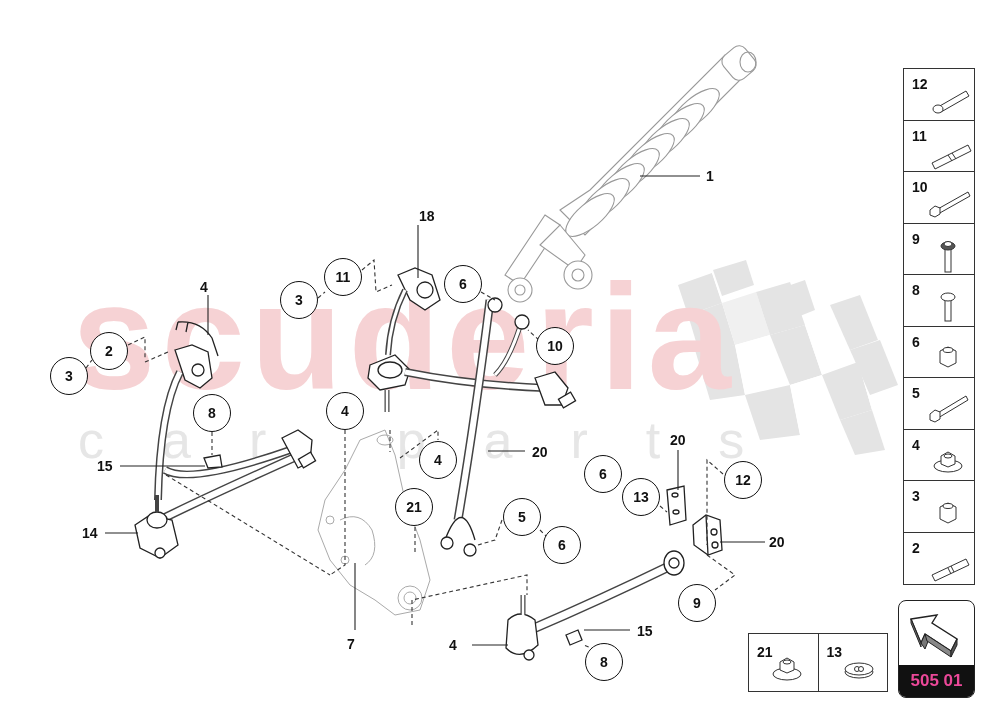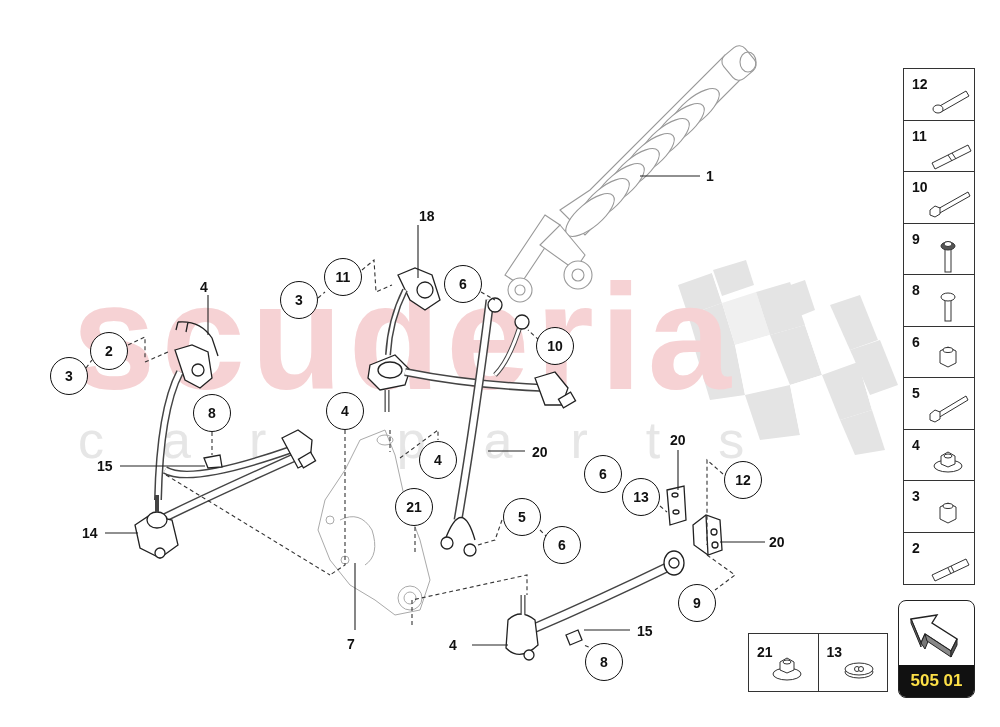--- a/index.html
+++ b/index.html
@@ -11,21 +11,21 @@
   .label { position:absolute; font-weight:bold; font-size:14px; color:#111; line-height:1; }
   .legend { position:absolute; left:903px; top:68px; width:70px; border:1.3px solid #333; background:#fff; }
   .legend-row { position:relative; height:51.5px; border-bottom:1.3px solid #333; box-sizing:border-box; }
   .legend-row:last-child { border-bottom:none; }
   .legend-num { position:absolute; left:8px; top:7px; font-weight:bold; font-size:14px; color:#111; }
   .legend-icon { position:absolute; left:22px; top:14px; width:48px; height:36px; }
   .bottom-box { position:absolute; left:748px; top:633px; width:138px; height:57px; border:1.3px solid #333; display:flex; background:#fff; }
   .bottom-cell { position:relative; flex:1; border-right:1.3px solid #333; }
   .bottom-cell:last-child { border-right:none; }
   .nav-box { position:absolute; left:898px; top:600px; width:75px; height:96px; border:1.5px solid #222; border-radius:8px; overflow:hidden; background:#fff; }
-  .nav-code { position:absolute; left:0; bottom:0; width:100%; height:32px; background:#111; color:#fde047; font-weight:bold; font-size:17px; display:flex; align-items:center; justify-content:center; }
+  .nav-code { position:absolute; left:0; bottom:0; width:100%; height:32px; background:#111; color:#ec4899; font-weight:bold; font-size:17px; display:flex; align-items:center; justify-content:center; }
 </style>
 </head>
 <body>
 
 <div id="canvas">
 
   <svg style="position:absolute;left:0;top:0" width="1000" height="727">
     <g fill="#e4e4e4">
       <polygon points="678,285 712,273 722,303 688,315"></polygon>
       <polygon points="712,273 746,262 756,292 722,303" fill="#ffffff"></polygon>

